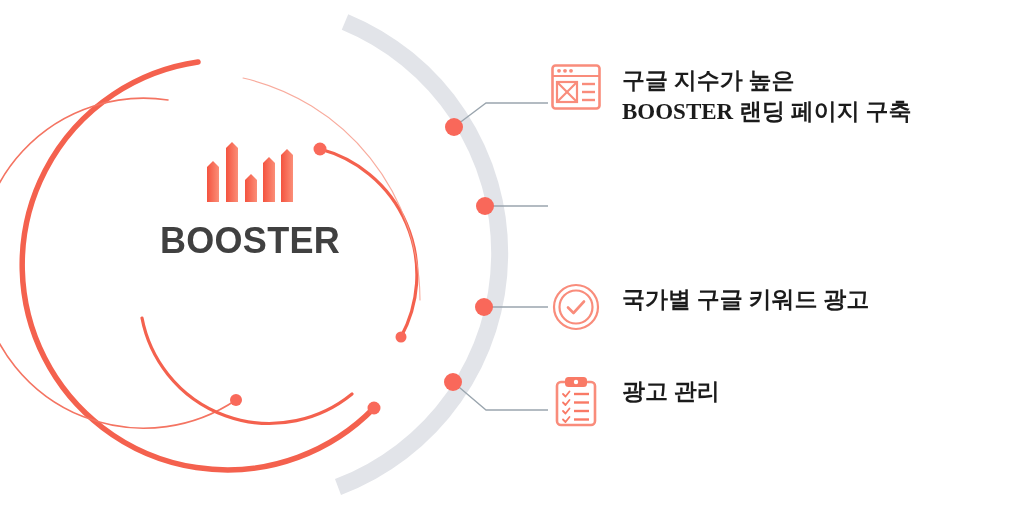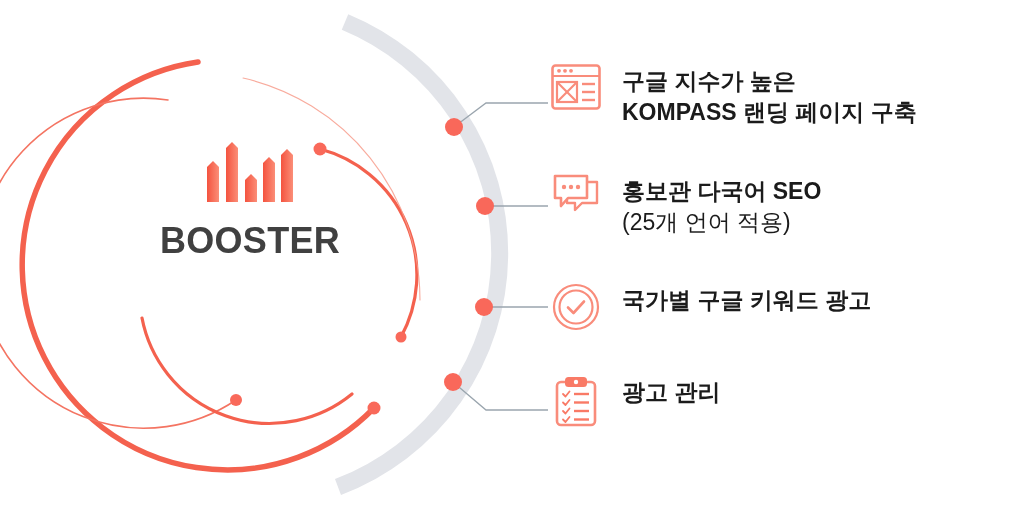--- a/index.html
+++ b/index.html
@@ -55,20 +55,21 @@
     white-space: nowrap;
   }
 
   
   .items {
     position: absolute;
     left: 548px;
     top: 0;
     width: 476px;
     height: 423px;
+    font-family: Liberation Serif, serif;
   }
   .item-row {
     position: absolute;
     left: 0;
     display: flex;
     align-items: flex-start;
   }
   .item-icon {
     width: 56px;
     min-width: 56px;
@@ -165,39 +166,24 @@
           <rect x="6" y="18" width="20" height="20" fill="none" stroke="#F98C7B" stroke-width="2.2"></rect>
           <line x1="6" y1="18" x2="26" y2="38" stroke="#F98C7B" stroke-width="2.2"></line>
           <line x1="26" y1="18" x2="6" y2="38" stroke="#F98C7B" stroke-width="2.2"></line>
           <line x1="31" y1="20" x2="44" y2="20" stroke="#F98C7B" stroke-width="2.4"></line>
           <line x1="31" y1="28" x2="44" y2="28" stroke="#F98C7B" stroke-width="2.4"></line>
           <line x1="31" y1="36" x2="44" y2="36" stroke="#F98C7B" stroke-width="2.4"></line>
         </svg>
       </div>
       <div class="item-text">
         <div class="txt-line">구글 지수가 높은</div>
-        <div class="txt-line">KOMPASS 랜딩 페이지 구축</div>
+        <div class="txt-line">BOOSTER 랜딩 페이지 구축</div>
       </div>
     </div>
 
-    <div class="item-row" id="row-1">
-      <div class="item-icon">
-        <svg width="50" height="44" viewBox="0 0 50 44">
-          <path d="M 16 8 L 46 8 L 46 29 L 31 29 L 24 36 L 24 29 L 16 29 Z" fill="none" stroke="#F98C7B" stroke-width="2.4" stroke-linejoin="round"></path>
-          <path d="M 4 2 L 36 2 L 36 24 L 17 24 L 10 32 L 10 24 L 4 24 Z" fill="#ffffff" stroke="#F98C7B" stroke-width="2.6" stroke-linejoin="round"></path>
-          <circle cx="13" cy="13" r="2.2" fill="#F98C7B"></circle>
-          <circle cx="20" cy="13" r="2.2" fill="#F98C7B"></circle>
-          <circle cx="27" cy="13" r="2.2" fill="#F98C7B"></circle>
-        </svg>
-      </div>
-      <div class="item-text">
-        <div class="txt-line">홍보관 다국어 SEO</div>
-        <div class="txt-line sub">(25개 언어 적용)</div>
-      </div>
-    </div>
 
     <div class="item-row" id="row-2">
       <div class="item-icon">
         <svg width="48" height="48" viewBox="0 0 48 48">
           <circle cx="24" cy="24" r="22" fill="none" stroke="#F98C7B" stroke-width="2.2"></circle>
           <circle cx="24" cy="24" r="16.5" fill="none" stroke="#F98C7B" stroke-width="2.2"></circle>
           <polyline points="16,24.5 21.5,30 32,18.5" fill="none" stroke="#F98C7B" stroke-width="2.6" stroke-linecap="round" stroke-linejoin="round"></polyline>
         </svg>
       </div>
       <div class="item-text">

